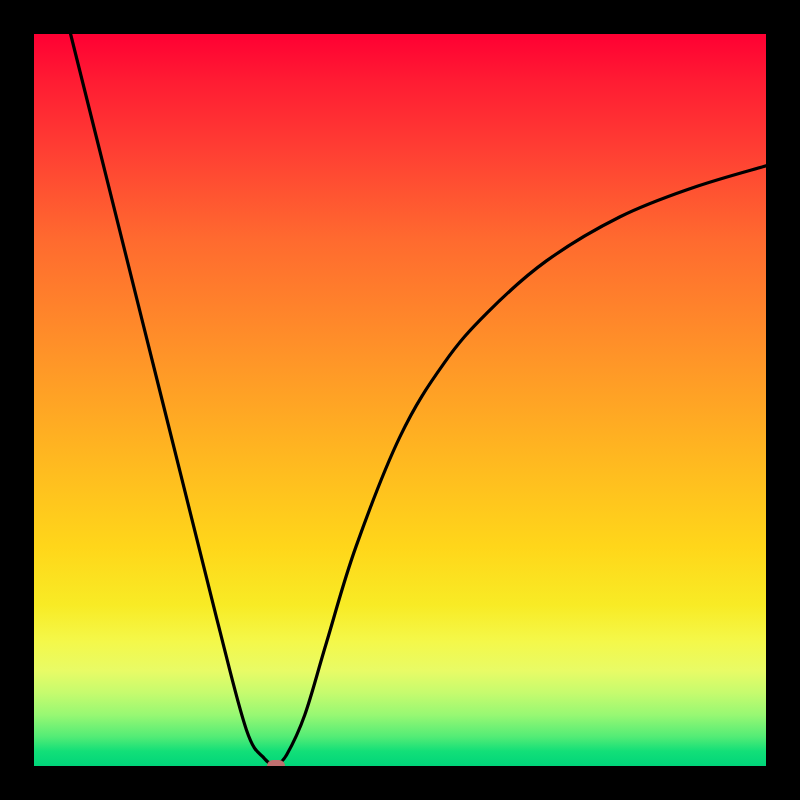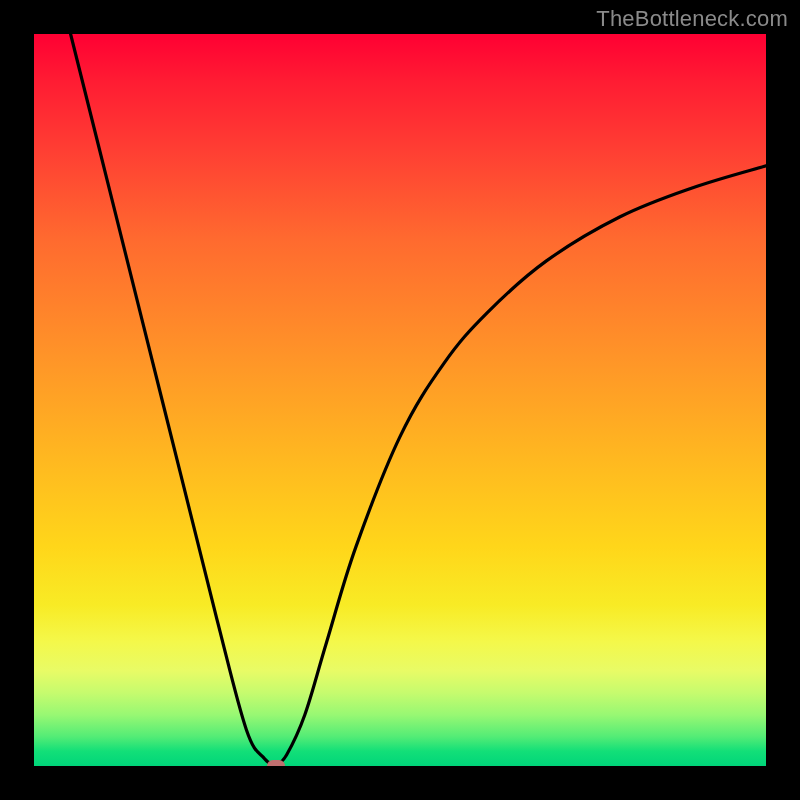--- a/index.html
+++ b/index.html
@@ -67,21 +67,20 @@
     font-size: 22px;
     font-weight: 500;
     letter-spacing: 0.2px;
     user-select: none;
   }
 </style>
 </head>
 <body>
 
 <div class="outer">
-  <div class="watermark">TheBottleneck.com</div>
   <div class="plot-area">
     <div class="gradient"></div>
     <svg class="curve" viewBox="0 0 732 732" preserveAspectRatio="none">
       <path id="curve-path" fill="none" stroke="#000" stroke-width="3.2" stroke-linecap="round" stroke-linejoin="round" d="M 36.60 0.00 C 43.19 26.35, 60.02 93.70, 73.20 146.40 C 86.38 199.10, 96.62 240.10, 109.80 292.80 C 122.98 345.50, 133.22 386.50, 146.40 439.20 C 159.58 491.90, 171.14 539.48, 183.00 585.60 C 194.86 631.72, 203.72 670.37, 212.28 695.40 C 220.84 720.43, 225.31 718.09, 230.58 724.68 C 235.85 731.27, 239.58 730.68, 241.56 732.00 M 241.56 732.00 C 243.54 730.02, 247.27 730.24, 252.54 721.02 C 257.81 711.80, 263.59 701.18, 270.84 680.76 C 278.09 660.34, 283.58 637.86, 292.80 607.56 C 302.02 577.26, 308.90 549.29, 322.08 512.40 C 335.26 475.51, 350.19 435.54, 366.00 402.60 C 381.81 369.66, 394.11 351.80, 409.92 329.40 C 425.73 307.00, 435.39 296.61, 453.84 278.16 C 472.29 259.71, 488.68 244.05, 512.40 226.92 C 536.12 209.79, 559.25 196.18, 585.60 183.00 C 611.95 169.82, 632.45 162.94, 658.80 153.72 C 685.15 144.50, 718.82 135.71, 732.00 131.76"></path>
     </svg>
     <div class="marker" id="marker" style="left: 241.56px; top: 732px; background: rgb(192, 112, 112);"></div>
   </div>
 </div>
 
 </body></html>

